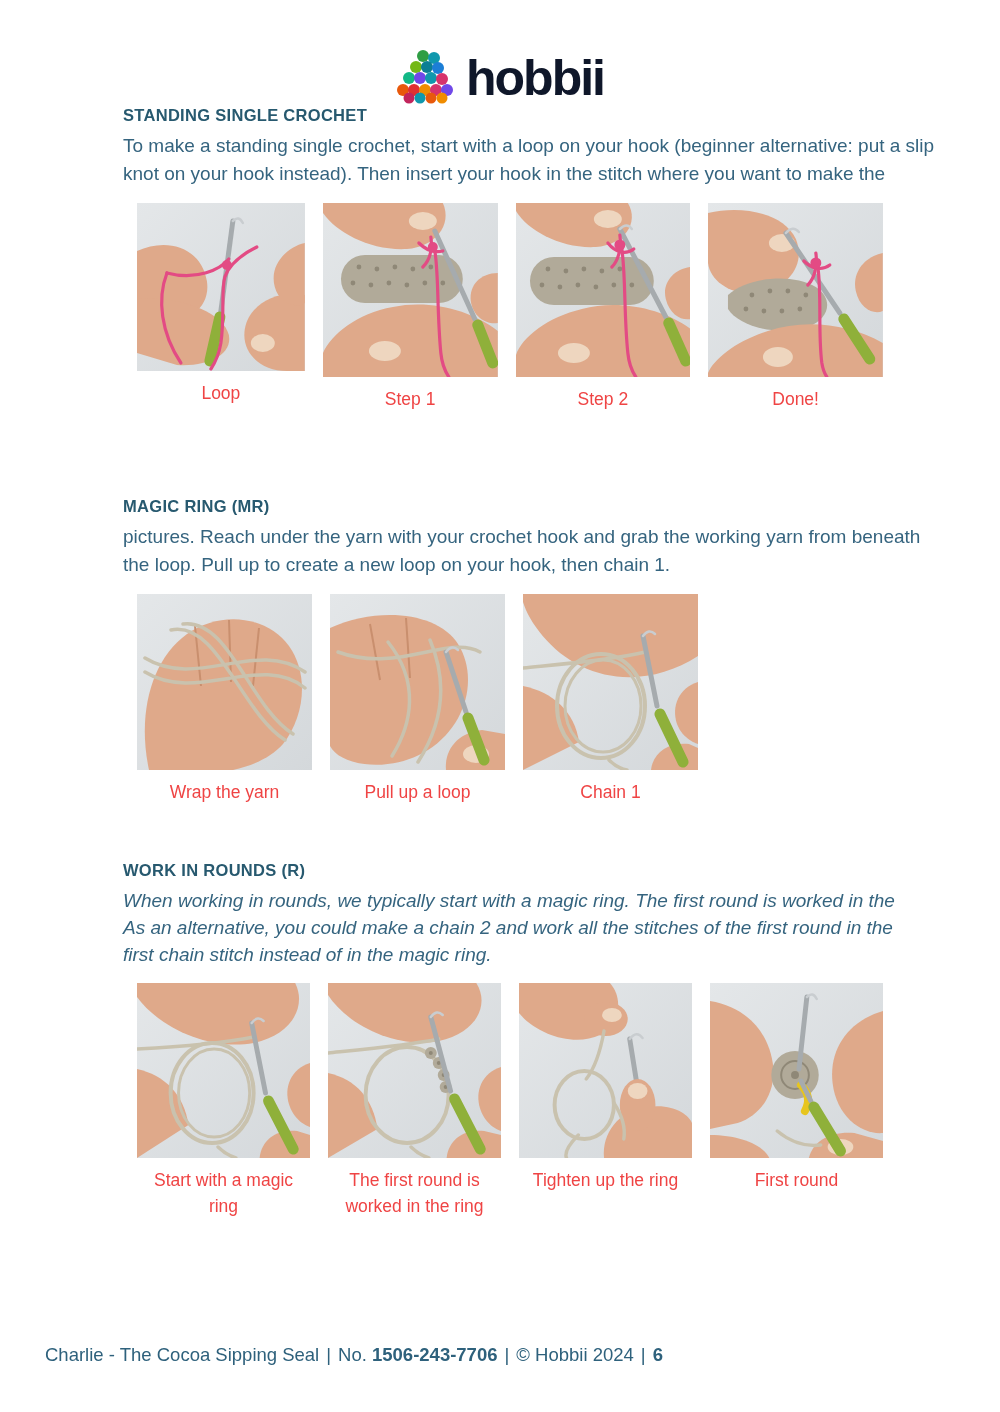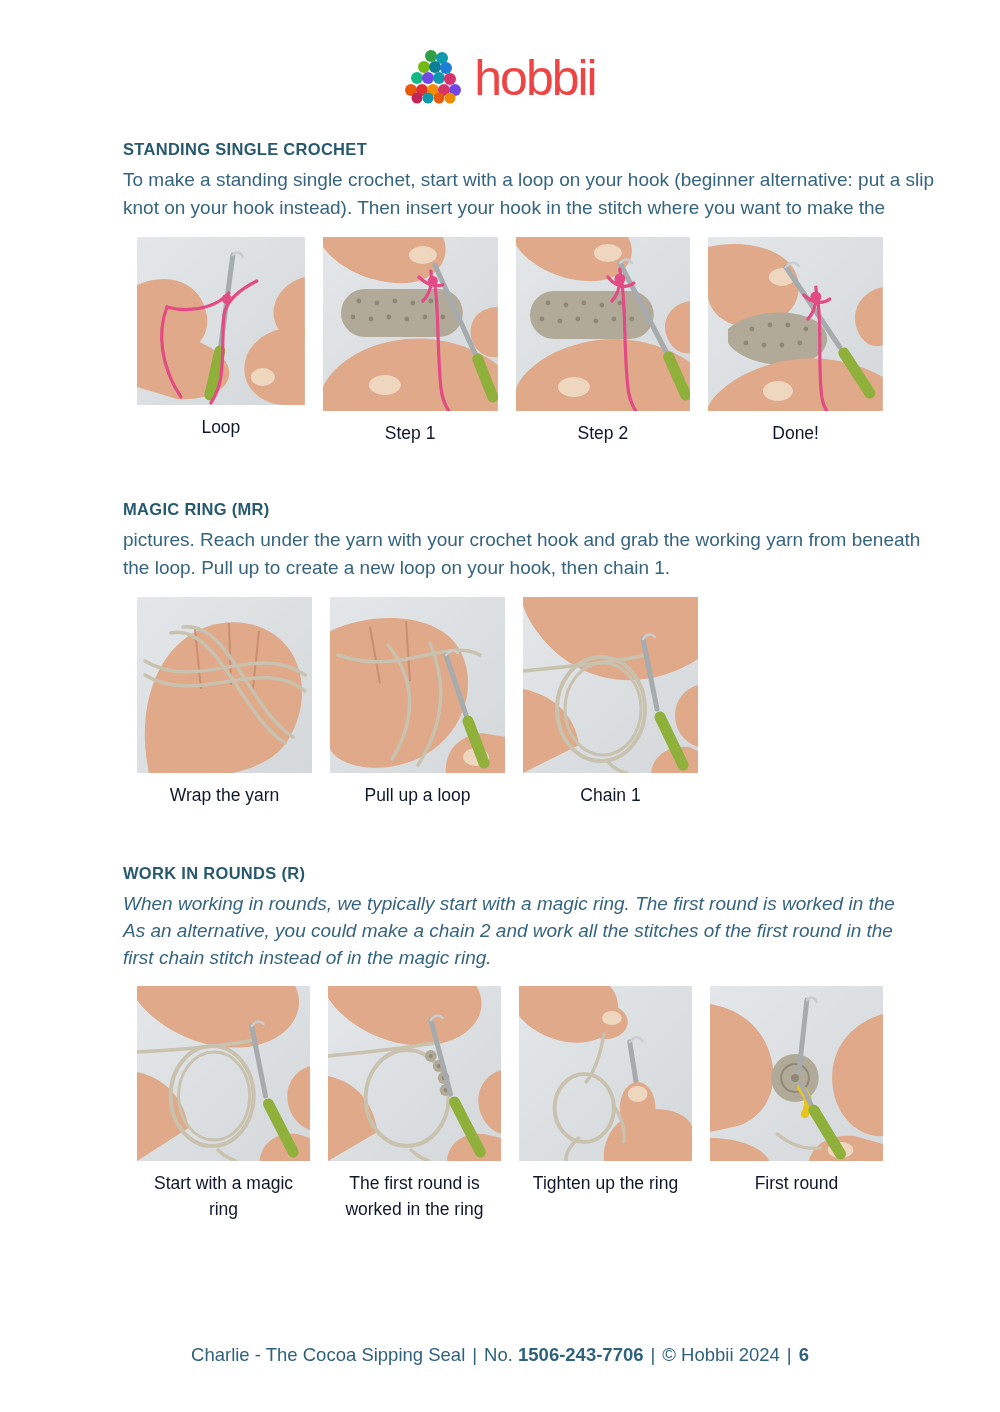--- a/index.html
+++ b/index.html
@@ -14,52 +14,52 @@
   .content{padding:0 117px 0 123px;}
 
   
   .logo-row{
     padding-top:40px;
     display:flex;justify-content:center;align-items:flex-end;gap:8px;
     height:64px;box-sizing:content-box;
   }
   .logo-mark{width:62px;height:56px;display:block;}
   .wordmark{
-    font-size:50px;font-weight:normal;letter-spacing:-2px;
-    color:#ef4444;line-height:52px;
+    font-size:50px;font-weight:bold;letter-spacing:-2px;
+    color:#0f172a;line-height:52px;
   }
 
   
   h2.sec-heading{
     margin:0;font-size:16.5px;font-weight:bold;color:#27596f;
     letter-spacing:.3px;line-height:22px;
   }
   .para{margin-top:6px;font-size:19px;line-height:28px;color:#35647f;}
   .para .line{white-space:nowrap;}
-  #section-magic-ring{margin-top:52px;}
-  #section-standing{margin-top:34px;}
+  #section-magic-ring{margin-top:83px;}
+  #section-standing{}
   #section-rounds{margin-top:54px;}
   #section-rounds .para{line-height:27px;font-style:italic;}
 
   .photo-row{display:flex;gap:18px;margin-top:15px;margin-left:14px;}
   figure.photo{margin:0;width:175px;}
   figure.photo.narrow{width:168px;}
   .ph{width:100%;height:174px;display:block;background:#dde1e3;}
   .narrow .ph{height:168px;}
   .row-mr .ph{height:176px;}
   .row-r .ph{height:175px;}
   figcaption{
-    text-align:center;font-size:17.5px;color:#0f172a;
+    text-align:center;font-size:17.5px;color:#ef4444;
     margin-top:9px;line-height:26px;
   }
 
   
   .footer{
     position:absolute;left:0;right:0;top:1344px;
-    text-align:center;font-size:18.5px;color:#2e617c;
+    font-size:18.5px;color:#2e617c;padding-left:45px;
   }
   .footer b{font-weight:bold;}
   .footer .sep{margin:0 7px;}
 
   
   .bg{fill:url(#g-bg);}
   .sk{fill:#dfa98a;}
   .sk2{fill:#d0936f;}
   .nl{fill:#eed6bf;}
   .mt{stroke:#a6abae;stroke-width:5;fill:none;stroke-linecap:round;}

